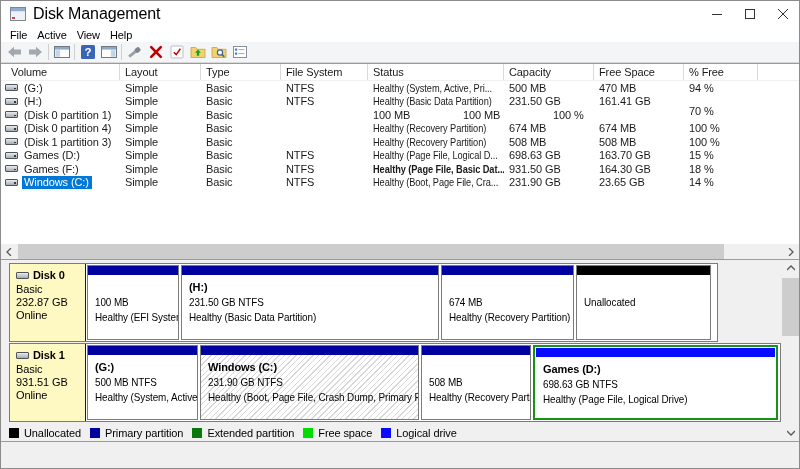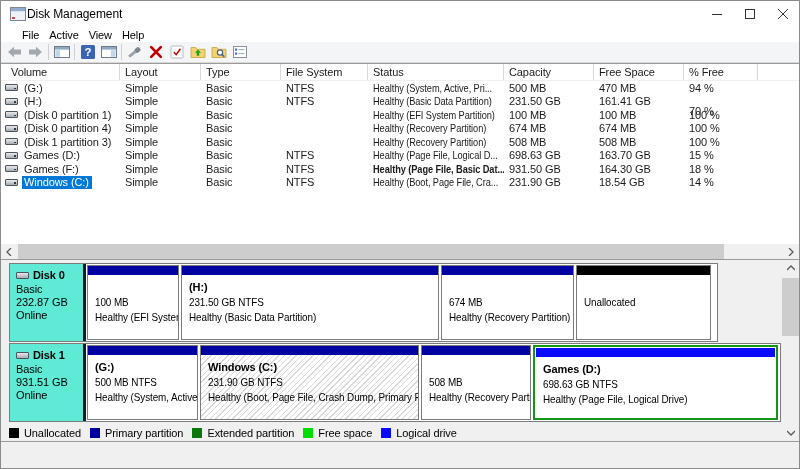--- a/index.html
+++ b/index.html
@@ -2,25 +2,25 @@
 <html><head>
 <meta charset="utf-8">
 <style>
 *{margin:0;padding:0;box-sizing:border-box}
 html,body{width:800px;height:469px;overflow:hidden}
 body{font-family:"Liberation Sans",sans-serif;font-size:11px;color:#000;background:#fff;letter-spacing:-0.1px}
 #win{width:800px;height:469px;border:1px solid #8b8b8b;background:#fff;display:flex;flex-direction:column;position:relative}
 
 #titlebar{height:26px;flex:none;display:flex;align-items:center;background:#fff}
 #app-icon{width:16px;height:14px;margin-left:9px;flex:none}
-#title{margin-left:1px;font-size:12px}
+#title{margin-left:7px;font-size:16px}
 #caps{margin-left:auto;display:flex;height:26px}
 .cap{width:33px;height:26px;display:flex;align-items:center;justify-content:center}
 
-#menubar{height:15px;flex:none;display:flex;align-items:center;background:#fff;padding-left:16px}
+#menubar{height:15px;flex:none;display:flex;align-items:center;background:#fff;padding-left:4px}
 .menu-item{padding:0 5px;height:15px;display:flex;align-items:center}
 
 #toolbar{height:21px;flex:none;display:flex;align-items:center;background:#f4f5f6;border-bottom:1px solid #d8d8d8;padding-left:3px}
 .tbtn{width:21px;height:20px;display:flex;align-items:center;justify-content:center;flex:none}
 .tsep{width:1px;height:16px;background:#cfcfcf;margin:0 2px;flex:none}
 
 #toppane{flex:none;height:197px;border-top:1px solid #9b9b9b;border-bottom:1px solid #9b9b9b;background:#fff;display:flex;flex-direction:column}
 #thead{height:17px;flex:none;display:flex;border-bottom:1px solid #f0f0f0}
 .hcell{height:100%;display:flex;align-items:center;border-right:1px solid #d9d9d9;padding-left:5px;overflow:hidden;flex:none;color:#1a1a1a}
 .hcell:first-child{padding-left:10px}
@@ -35,21 +35,21 @@
 .volhl{display:inline-flex;align-items:center;padding:0 3px 0 2px;height:13px}
 .volhl.sel{background:#0078d7;color:#fff}
 
 #hscroll{height:15px;flex:none;background:#f0f0f0;position:relative}
 .harrow{position:absolute;top:0;width:16px;height:15px;display:flex;align-items:center;justify-content:center}
 #hthumb{position:absolute;left:17px;top:0;width:706px;height:15px;background:#cdcdcd}
 
 #bottompane{flex:none;height:182px;background:#f0f0f0;position:relative;border-bottom:1px solid #9b9b9b}
 #disks{position:absolute;left:8px;top:3px}
 .disk-row{border:1px solid #7b7b7b;background:#fff;height:79px;display:flex;margin-bottom:1px}
-.disk-label{width:76px;flex:none;background:#5eead4;border-right:3px solid #0f172a;padding:5px 0 0 6px;line-height:13px}
+.disk-label{width:76px;flex:none;background:#fef9c3;border-right:1px solid #0f172a;padding:5px 0 0 6px;line-height:13px}
 .dname{display:flex;align-items:center;margin-bottom:1px}
 .dicon{width:13px;height:7px;margin-right:4px;flex:none;border:1px solid #4d545b;border-radius:1px;background:linear-gradient(#e9ebee,#a6acb3)}
 .parts{flex:1;display:flex;padding:1px;gap:2px}
 .part{border:1px solid #7b7b7b;background:#fff;flex:none;overflow:hidden}
 .pbar{height:9px}
 .pbody{padding:5px 0 0 7px;line-height:15px;white-space:nowrap;overflow:hidden}
 .pl{height:15px}
 .pl .sq3{display:inline-block;transform:scaleX(0.9);transform-origin:0 50%;white-space:nowrap}
 .pn{font-weight:bold}
 .part.hat .pbody{height:100%;background:repeating-linear-gradient(135deg,#ffffff 0 3px,#d8d8d8 3px 4px)}
@@ -225,21 +225,20 @@
         <div class="vrow">
           <div class="cell volcell" style="width: 119px;">
             <span class="vicon"></span>
             <span class="volhl">
               <span>(Disk 0 partition 1)</span>
             </span>
           </div>
           <div class="cell" style="width: 81px;"><span>Simple</span></div>
           <div class="cell" style="width: 80px;"><span>Basic</span></div>
           <div class="cell" style="width: 87px;"><span></span></div>
-          <div class="cell" style="width: 136px;"><span class="sq">Healthy (EFI System Partition)</span></div>
           <div class="cell" style="width: 90px;"><span>100 MB</span></div>
           <div class="cell" style="width: 90px;"><span>100 MB</span></div>
           <div class="cell" style="width: 74px;"><span>100 %</span></div>
         </div>
         <div class="vrow">
           <div class="cell volcell" style="width: 119px;">
             <span class="vicon"></span>
             <span class="volhl">
               <span>(Disk 0 partition 4)</span>
             </span>
@@ -302,21 +301,21 @@
             <span class="vicon"></span>
             <span class="volhl sel">
               <span>Windows (C:)</span>
             </span>
           </div>
           <div class="cell" style="width: 81px;"><span>Simple</span></div>
           <div class="cell" style="width: 80px;"><span>Basic</span></div>
           <div class="cell" style="width: 87px;"><span>NTFS</span></div>
           <div class="cell" style="width: 136px;"><span class="sq">Healthy (Boot, Page File, Cra...</span></div>
           <div class="cell" style="width: 90px;"><span>231.90 GB</span></div>
-          <div class="cell" style="width: 90px;"><span>18.54 GB</span></div>
+          <div class="cell" style="width: 90px;"><span>23.65 GB</span></div>
           <div class="cell" style="width: 74px;"><span>14 %</span></div>
         </div>
       </div>
     <div id="hscroll">
       <div class="harrow" style="left:0">
           <svg width="6" height="8">
             <path d="M5 0 L1 4 L5 8" fill="none" stroke="#5a5a5a" stroke-width="1.3"></path>
           </svg>
         </div>
       <div id="hthumb"></div>

